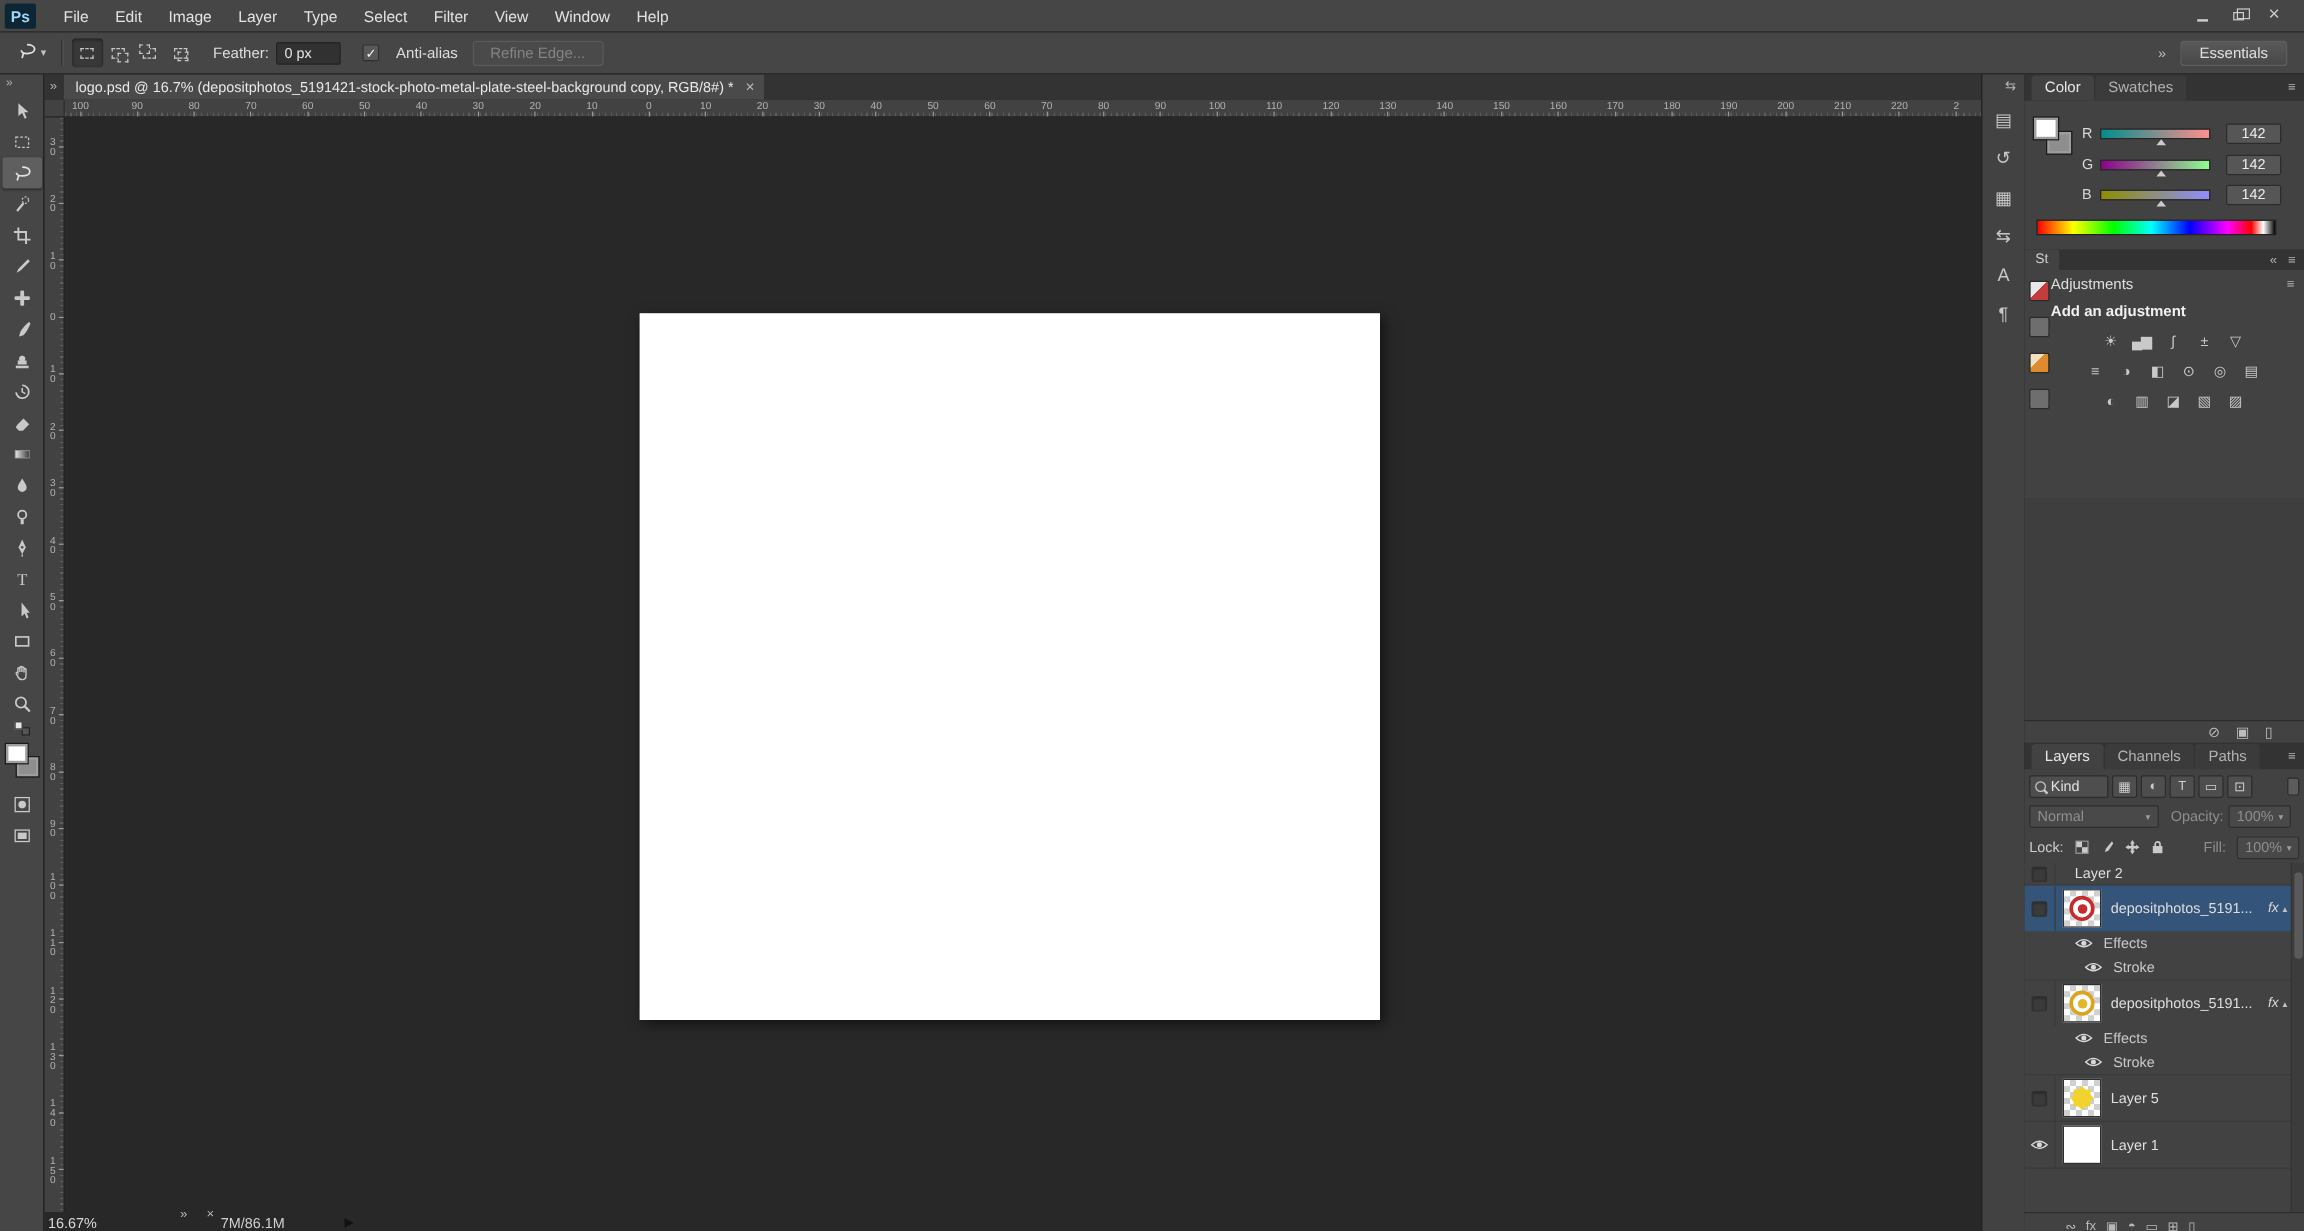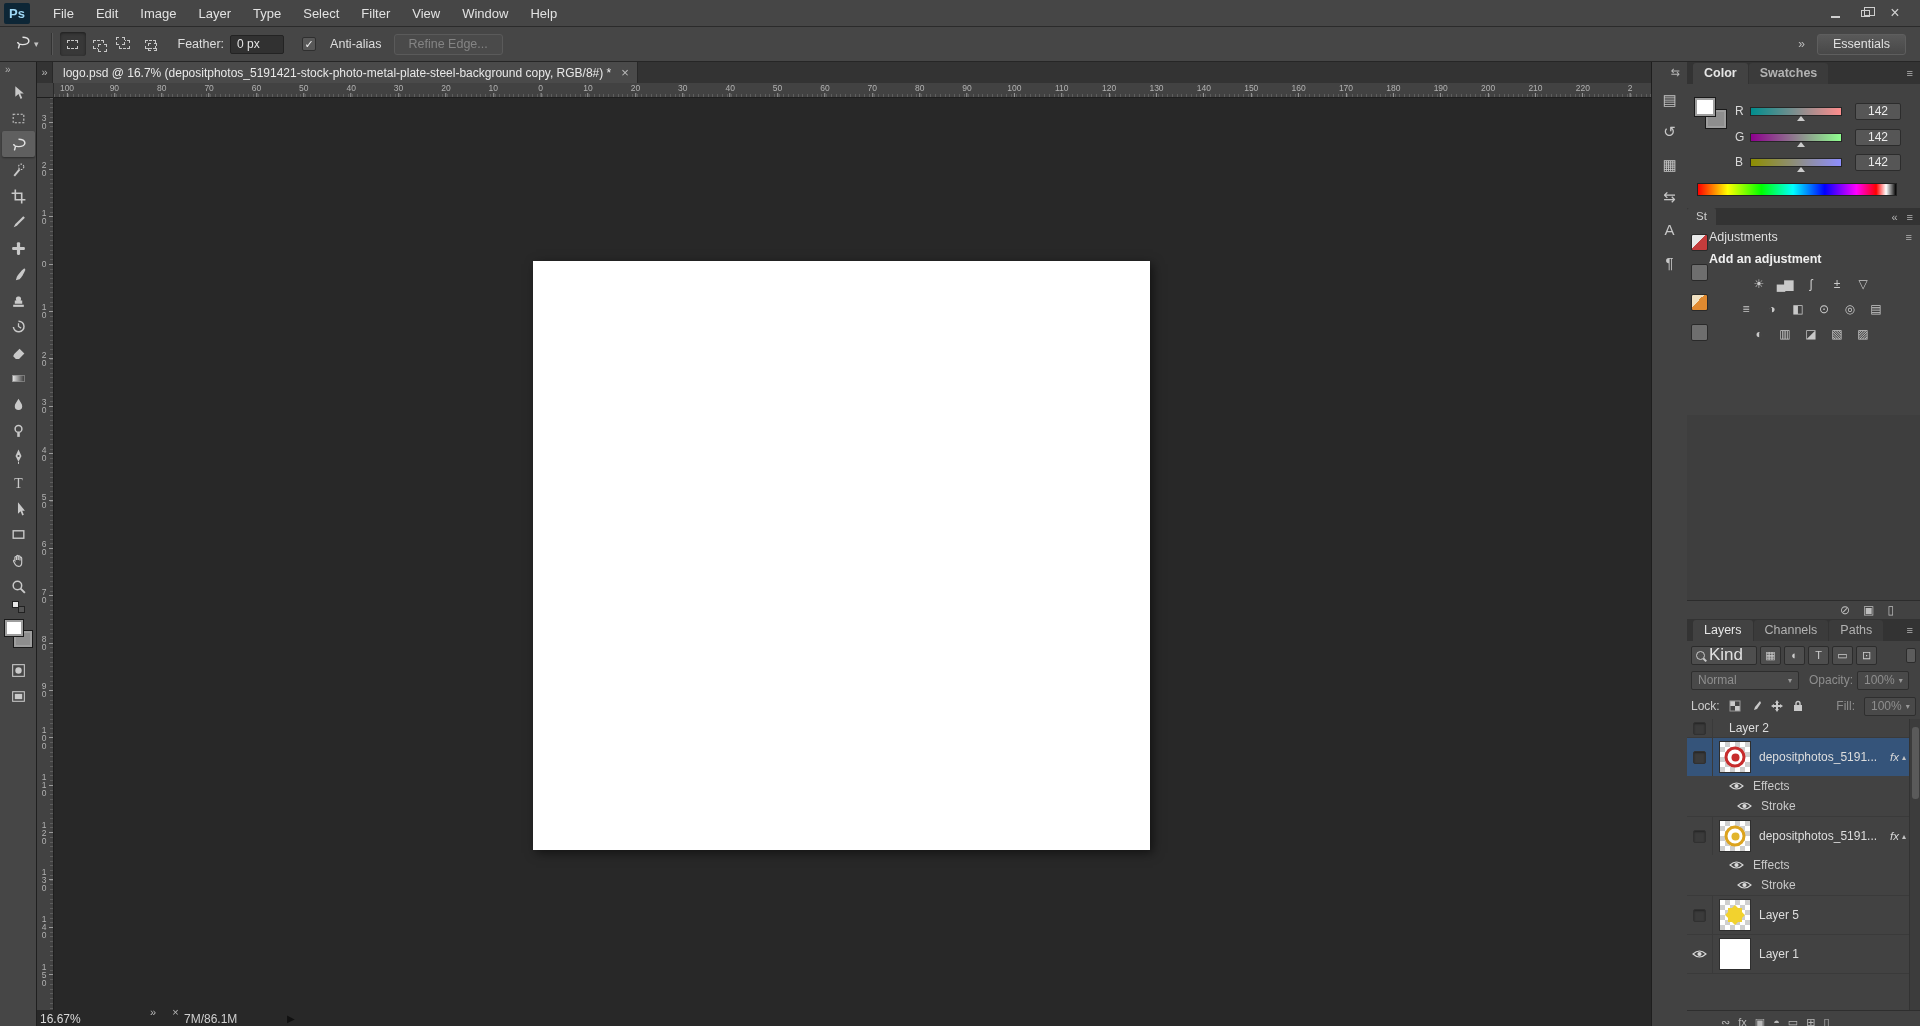--- a/index.html
+++ b/index.html
@@ -79,21 +79,21 @@
 .status-flyout{position:absolute;left:247px;top:1px;color:#111;font-size:10px;}
 
 
 .dock-strip{position:absolute;left:1651px;top:62px;width:36px;height:964px;background:#424242;border-left:1px solid #1e1e1e;display:flex;flex-direction:column;align-items:center;z-index:6;}
 .dock-head{height:20px;line-height:20px;color:#b5b5b5;font-size:11px;align-self:flex-end;padding-right:7px;}
 .dock-icon{width:30px;height:30px;margin:2.5px 0;display:flex;align-items:center;justify-content:center;color:#c6c6c6;font-size:15px;border-radius:3px;}
 
 
 .right-panels{position:absolute;left:1687px;top:62px;width:233px;height:964px;background:#333;z-index:6;}
 .ptabs{position:absolute;left:0;width:233px;height:22px;background:#333;display:flex;align-items:flex-end;padding-left:6px;}
-.color-tabs{top:0;font-weight:bold;}
+.color-tabs{top:0;}
 .layers-tabs{top:557px;}
 .ptab{height:21px;line-height:21px;padding:0 11px;font-size:12.5px;border-radius:3px 3px 0 0;margin-right:1px;}
 .ptab.active{background:#424242;color:#e6e6e6;}
 .ptab:not(.active){background:#3b3b3b;color:#b2b2b2;}
 .tabs-menu{margin-left:auto;margin-right:7px;align-self:center;color:#b5b5b5;font-size:11px;}
 .color-content{position:absolute;left:0;top:22px;width:233px;height:124px;background:#424242;}
 .cp-swatch{position:absolute;left:8px;top:14px;width:36px;height:36px;}
 .cps-fg{position:absolute;left:0;top:0;width:20px;height:18px;background:#fff;border:2px solid #9e9e9e;outline:1px solid #1a1a1a;z-index:2;}
 .cps-bg{position:absolute;left:11px;top:12px;width:20px;height:18px;background:#8e8e8e;border:2px solid #9e9e9e;outline:1px solid #1a1a1a;}
 .slider-row{position:absolute;left:48px;height:16px;display:flex;align-items:center;width:180px;}
@@ -117,21 +117,21 @@
 .adj-sub{padding:8px 0 0 22px;font-weight:bold;font-size:12.5px;color:#f0f0f0;}
 #adj-grid{margin-top:9px;display:flex;flex-direction:column;gap:8px;padding-left:14px;}
 .adj-row{display:flex;gap:4px;justify-content:center;}
 .adj-icon{width:22px;height:17px;display:flex;align-items:center;justify-content:center;color:#c9c9c9;font-size:12px;letter-spacing:-1px;}
 .panel-empty{position:absolute;left:0;top:353px;width:233px;height:185px;background:#3e3e3e;}
 .styles-footer{position:absolute;left:0;top:538px;width:233px;height:19px;background:#424242;border-top:1px solid #2c2c2c;display:flex;align-items:center;justify-content:flex-end;gap:13px;padding-right:26px;color:#bdbdbd;font-size:12px;}
 
 
 .layers-content{position:absolute;left:0;top:579px;width:233px;height:385px;background:#424242;}
 .filter-row{position:absolute;left:4px;top:4px;height:20px;display:flex;align-items:center;gap:3px;width:225px;}
-.kind-combo{width:66px;height:19px;background:#4e4e4e;border:1px solid #2c2c2c;border-radius:2px;display:flex;align-items:center;gap:4px;padding:0 4px;font-size:17px;color:#e0e0e0;}
+.kind-combo{width:66px;height:19px;background:#4e4e4e;border:1px solid #2c2c2c;border-radius:2px;display:flex;align-items:center;gap:4px;padding:0 4px;font-size:12px;color:#e0e0e0;}
 .loupe{width:9px;height:9px;border:1.5px solid #c9c9c9;border-radius:50%;position:relative;flex:none;}
 .loupe::after{content:"";position:absolute;left:6px;top:7px;width:4px;height:1.5px;background:#c9c9c9;transform:rotate(45deg);}
 .fbtn{width:21px;height:19px;background:#4e4e4e;border:1px solid #2c2c2c;border-radius:2px;display:flex;align-items:center;justify-content:center;font-size:11px;color:#cdcdcd;}
 .filter-toggle{margin-left:auto;width:10px;height:15px;background:#5c5c5c;border:1px solid #2c2c2c;border-radius:2px;}
 .blend-row{position:absolute;left:4px;top:29px;height:20px;display:flex;align-items:center;width:225px;}
 .combo{height:19px;background:#494949;border:1px solid #2e2e2e;border-radius:2px;display:flex;align-items:center;padding:0 6px;font-size:12px;color:#d8d8d8;}
 .combo .cb-caret{margin-left:auto;font-size:8px;color:#9a9a9a;padding-left:4px;}
 .combo.disabled{color:#8e8e8e;}
 .blend-combo{width:108px;}
 .combo.small{width:52px;margin-left:4px;}

